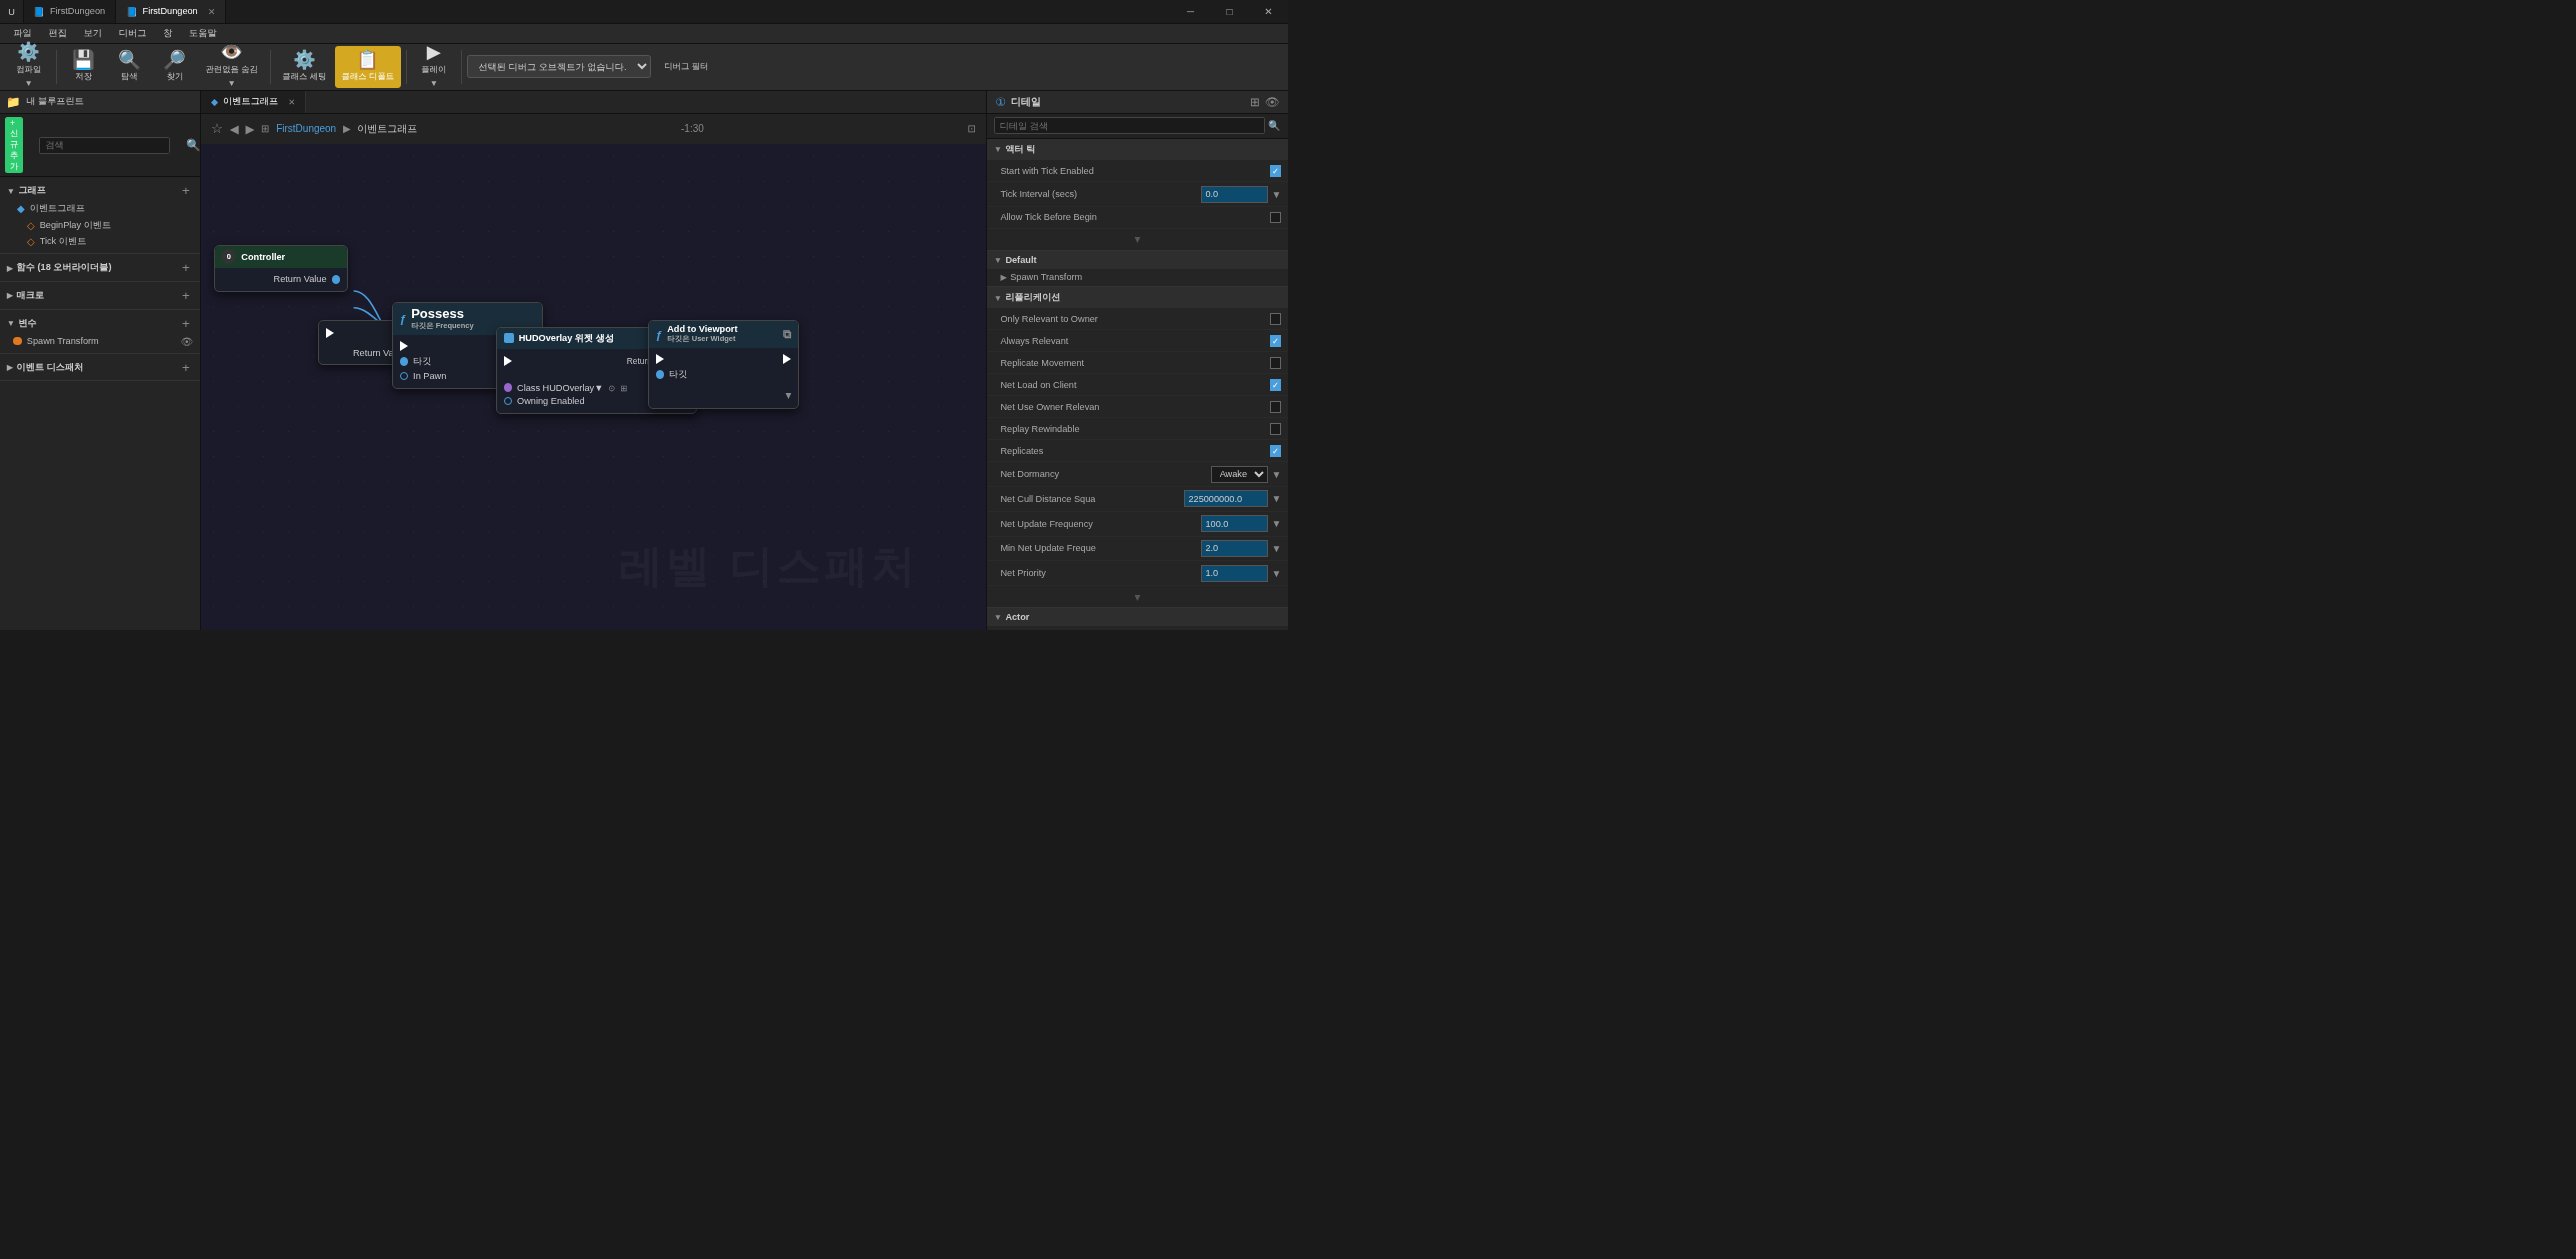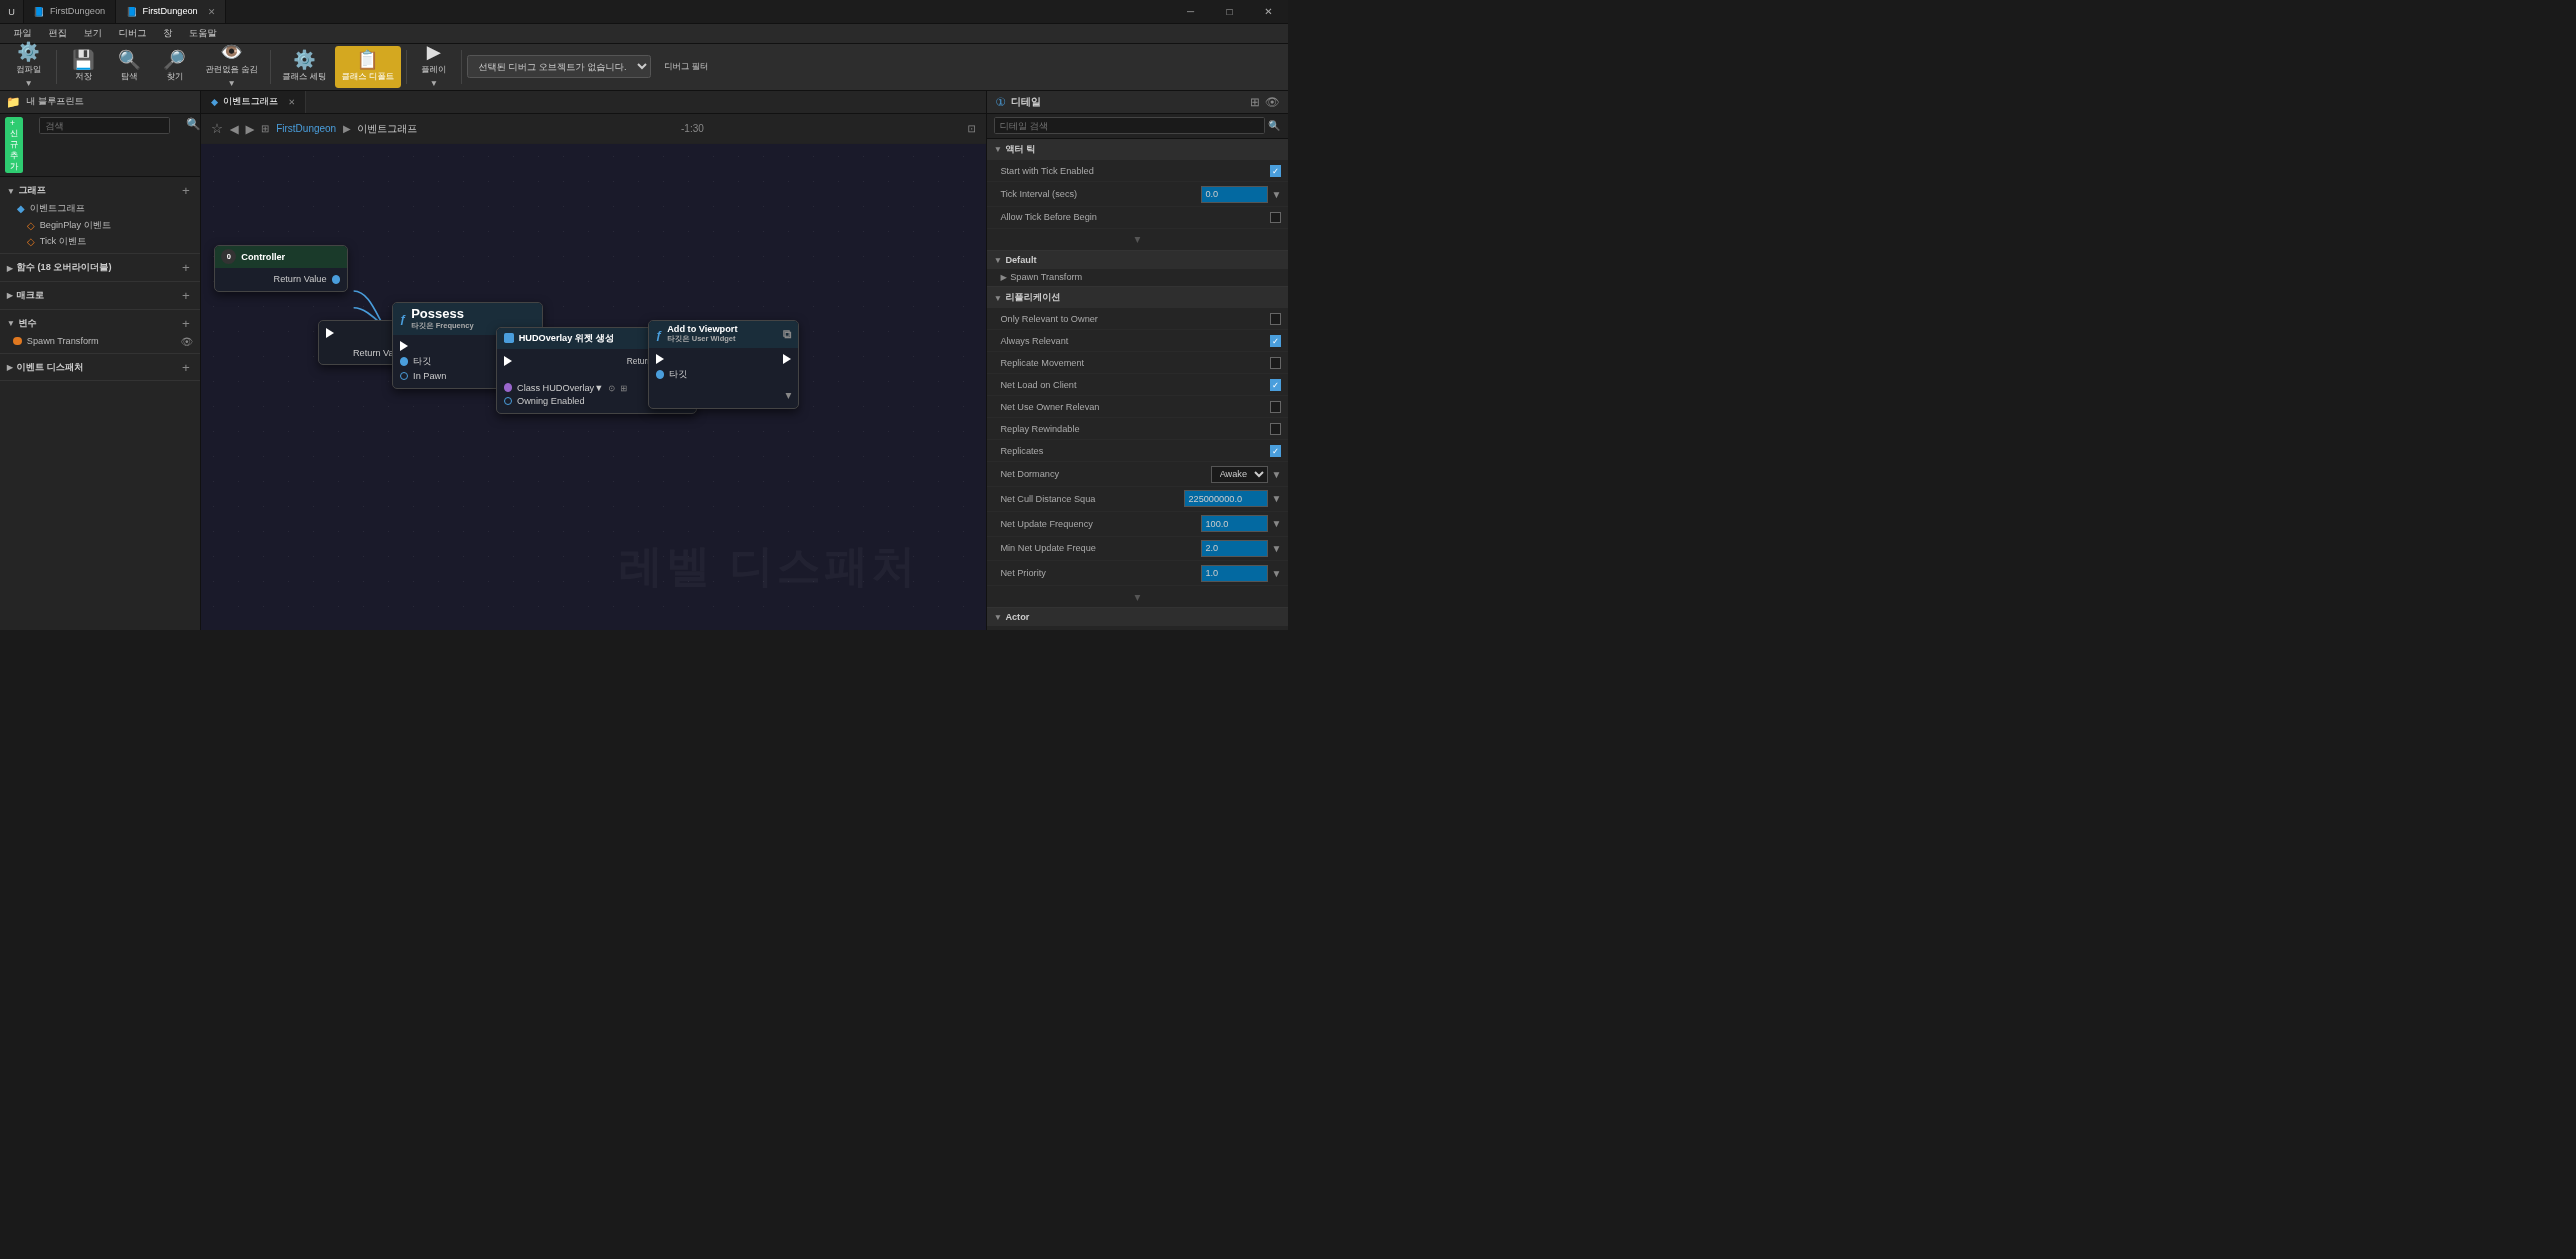--- a/index.html
+++ b/index.html
@@ -70,21 +70,21 @@
       width: 201px; min-width: 201px; background: #252525;
       border-right: 0.8px solid #111; display: flex; flex-direction: column;
       overflow: hidden;
     }
     .my-blueprint-bar {
       height: 23.5px; display: flex; align-items: center; padding: 0 6.7px;
       border-bottom: 0.8px solid #111; gap: 5px; background: #2a2a2a;
     }
     .my-bp-icon { font-size: 11.7px; }
     .my-bp-label { font-size: 9.2px; color: #ccc; flex: 1; }
-    .search-bar { display: flex; gap: 16px; padding: 3.4px 5px; border-bottom: 0.8px solid #111; background: #222; }
+    .search-bar { display: flex; align-items: center; gap: 16px; padding: 3.4px 5px; border-bottom: 0.8px solid #111; background: #222; }
     .search-input { flex: 1; background: #1a1a1a; border: 0.8px solid #444; color: #ccc; padding: 1.7px 5px; font-size: 9.2px; border-radius: 1.7px; height: 17px; }
     .search-icon-btn { font-size: 11.7px; color: #888; cursor: pointer; }
     .left-section { padding: 3.4px 0; border-bottom: 0.8px solid #333; }
     .section-header { display: flex; align-items: center; padding: 2.5px 6.7px; cursor: pointer; }
     .section-arrow { font-size: 8.4px; margin-right: 3.4px; color: #aaa; }
     .section-label { font-size: 9.2px; font-weight: bold; color: #ccc; flex: 1; }
     .section-add { font-size: 13.4px; color: #888; cursor: pointer; padding: 0 3.4px; }
     .tree-item { display: flex; align-items: center; padding: 1.7px 6.7px 1.7px 17px; cursor: pointer; }
     .tree-item .item-icon { font-size: 10px; margin-right: 5px; }
     .tree-item .item-label { font-size: 9.2px; color: #bbb; }
@@ -168,21 +168,21 @@
       display: flex; align-items: center; padding: 4.2px 6.7px; background: #2e2e2e; cursor: pointer; gap: 3.4px;
     }
     .detail-section-arrow { font-size: 8.4px; color: #888; }
     .detail-section-label { font-size: 9.2px; font-weight: bold; color: #ccc; }
     .detail-row { display: flex; align-items: center; padding: 3.4px 6.7px 3.4px 13.4px; border-bottom: 0.8px solid #2a2a2a; min-height: 22px; }
     .detail-label { flex: 1; font-size: 9.2px; color: #aaa; }
     .detail-value { display: flex; align-items: center; gap: 3.4px; }
     .detail-checkbox { width: 11.7px; height: 11.7px; border: 0.8px solid #666; background: #1a1a1a; cursor: pointer; display: flex; align-items: center; justify-content: center; }
     .detail-checkbox.checked { background: #4a9edc; border-color: #4a9edc; }
     .detail-checkbox.checked::after { content: '✓'; color: #fff; font-size: 8.4px; }
-    .detail-input { background: #0369a1; border: 0.8px solid #555; color: #ccc; padding: 1.7px 3.4px; font-size: 9.2px; width: 67px; height: 17px; }
+    .detail-input { background: #0c4a6e; border: 0.8px solid #555; color: #ccc; padding: 1.7px 3.4px; font-size: 9.2px; width: 67px; height: 17px; }
     .detail-select { background: #1a1a1a; border: 0.8px solid #555; color: #ccc; padding: 1.7px 3.4px; font-size: 9.2px; height: 17px; }
     .detail-expand { display: flex; align-items: center; padding: 3.4px 6.7px 3.4px 13.4px; cursor: pointer; color: #888; font-size: 9.2px; gap: 3.4px; }
     .expand-arrow { font-size: 8.4px; }
     .expand-label { color: #aaa; }
     .grid-icon { cursor: pointer; font-size: 11.7px; color: #888; }
     .eye-icon { cursor: pointer; font-size: 11.7px; color: #888; }
     .scroll-down-arrow {
       display: flex; justify-content: center; padding: 3.4px 0; color: #555; font-size: 11.7px; cursor: pointer;
     }
   </style>

